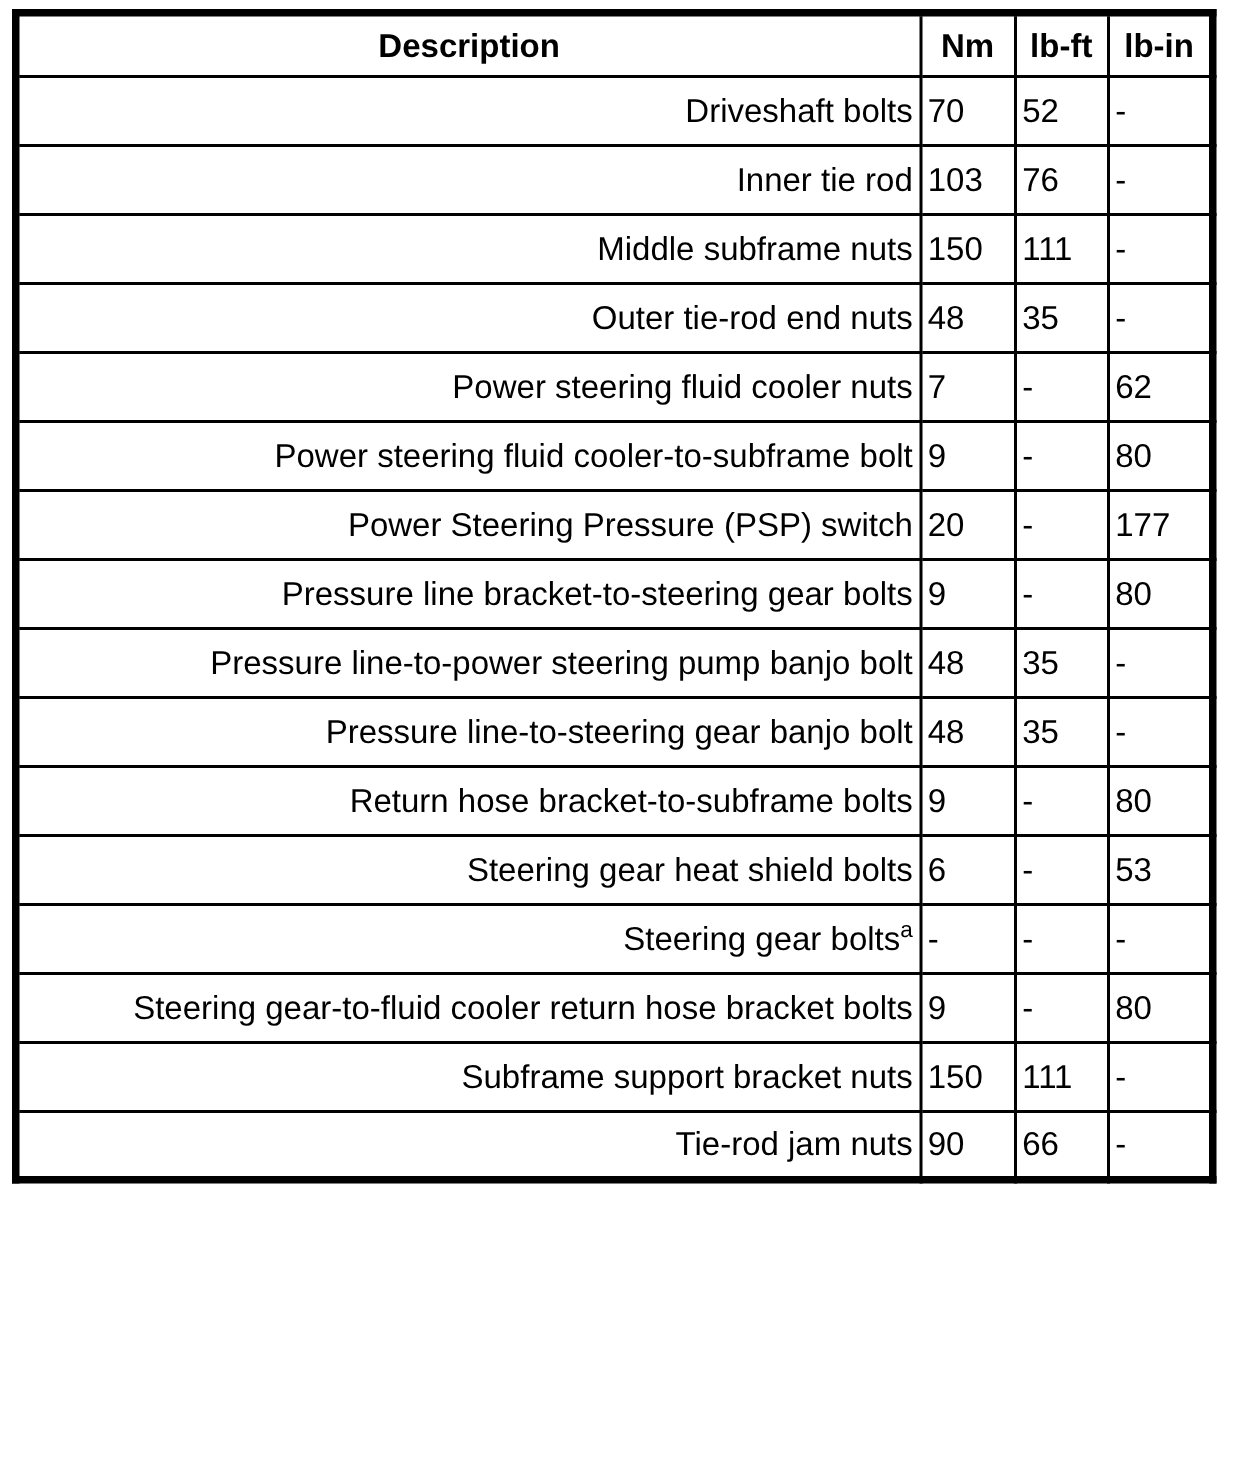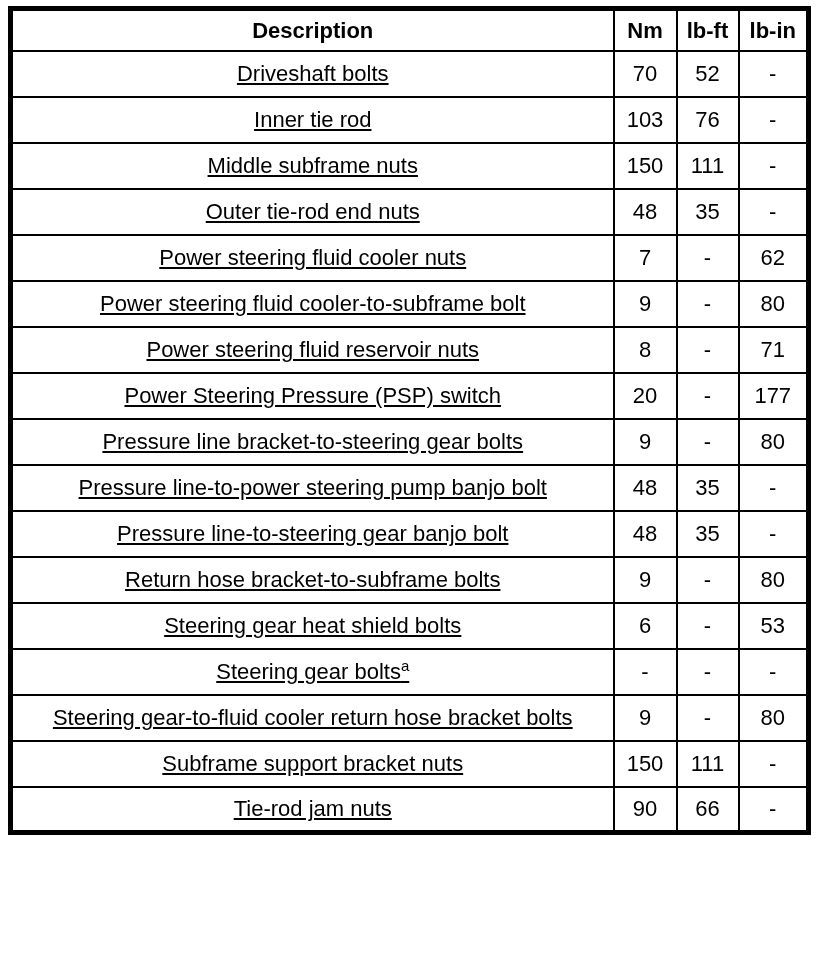--- a/index.html
+++ b/index.html
@@ -38,26 +38,25 @@
     height: 42px;
     font-weight: bold;
     text-align: center;
     padding: 2px 2px;
   }
   table.spec-table td {
     height: 46px;
     padding: 2px 4px;
   }
   td.desc {
-    text-align: center;
+    text-align: right;
     padding-left: 6px;
-    text-decoration: underline;
   }
   td.num {
-    text-align: center;
+    text-align: left;
   }
   .desc-sup {
     font-size: 15px;
     vertical-align: super;
     line-height: 0;
   }
 </style>
 </head>
 <body>
 
@@ -113,26 +112,20 @@
     <td class="num">62</td>
   </tr>
 
   <tr>
     <td class="desc"><span class="desc-text">Power steering fluid cooler-to-subframe bolt</span><sup class="desc-sup"></sup></td>
     <td class="num">9</td>
     <td class="num">-</td>
     <td class="num">80</td>
   </tr>
 
-  <tr>
-    <td class="desc"><span class="desc-text">Power steering fluid reservoir nuts</span><sup class="desc-sup"></sup></td>
-    <td class="num">8</td>
-    <td class="num">-</td>
-    <td class="num">71</td>
-  </tr>
 
   <tr>
     <td class="desc"><span class="desc-text">Power Steering Pressure (PSP) switch</span><sup class="desc-sup"></sup></td>
     <td class="num">20</td>
     <td class="num">-</td>
     <td class="num">177</td>
   </tr>
 
 
   <tr>

